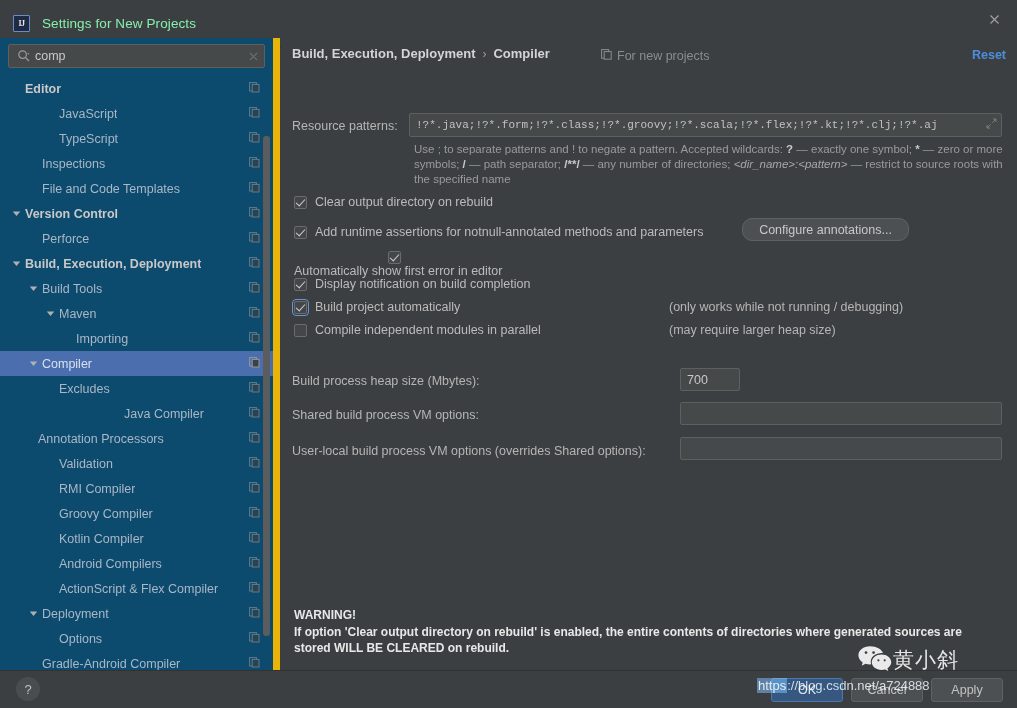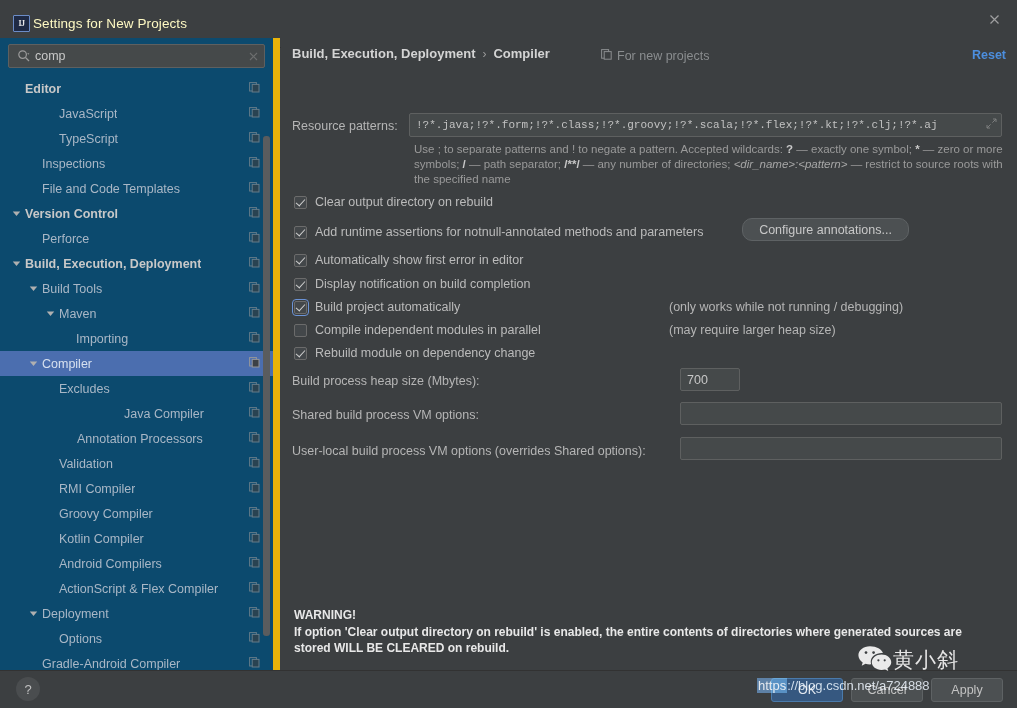--- a/index.html
+++ b/index.html
@@ -30,21 +30,21 @@
     width: 17px; height: 17px; margin-left: 13px;
     background: #1f2a44;
     border: 1px solid #6b8cc7;
     border-radius: 1px;
     display: flex; align-items: center; justify-content: center;
     color: #e8e8e8; font-size: 8px; font-weight: bold;
     font-family: "Liberation Serif", serif;
     letter-spacing: -0.5px;
   }
   .title-text {
-    margin-left: 3px; font-size: 13.5px; color: #fef9c3;
+    margin-left: 12px; font-size: 13.5px; color: #86efac;
     letter-spacing: 0.1px;
   }
   .close-btn {
     position: absolute; right: 0; top: 0; width: 46px; height: 38px;
     display: flex; align-items: center; justify-content: center;
     cursor: pointer;
   }
   .close-btn svg { opacity: 0.75; }
 
   
@@ -422,21 +422,21 @@
             </svg></span>
         </div>
         <div class="tree-row" style="padding-left: 44px; justify-content: center;">
           <span class="arrow empty"></span>
           <span class="tree-label">Java Compiler</span>
           <span class="copy-badge"><svg width="11" height="11" viewBox="0 0 11 11">
               <rect x="0.6" y="0.6" width="6.8" height="8.4" stroke="#9a9a9a" stroke-width="1" fill="none"></rect>
               <rect x="3.2" y="2.4" width="6.8" height="7.6" stroke="#9a9a9a" stroke-width="1" fill="#3c3f41"></rect>
             </svg></span>
         </div>
-        <div class="tree-row" style="padding-left: 62px;">
+        <div class="tree-row" style="padding-left: 23px;">
           <span class="arrow empty"></span>
           <span class="tree-label">Annotation Processors</span>
           <span class="copy-badge"><svg width="11" height="11" viewBox="0 0 11 11">
               <rect x="0.6" y="0.6" width="6.8" height="8.4" stroke="#9a9a9a" stroke-width="1" fill="none"></rect>
               <rect x="3.2" y="2.4" width="6.8" height="7.6" stroke="#9a9a9a" stroke-width="1" fill="#3c3f41"></rect>
             </svg></span>
         </div>
         <div class="tree-row" style="padding-left: 44px;">
           <span class="arrow empty"></span>
           <span class="tree-label">Validation</span>
@@ -574,42 +574,38 @@
       <span style="font-size:12.5px;"></span>
     </div>
   <div class="cb-row" style="top: 155px; left: 13px; position: absolute;">
         <span class="cbx checked"></span>
         <span class="cb-label">Clear output directory on rebuild</span>
       </div>
       <div class="cb-row" style="top: 185px; left: 13px; position: absolute;">
         <span class="cbx checked"></span>
         <span class="cb-label">Add runtime assertions for notnull-annotated methods and parameters</span>
       </div>
-      <div class="cb-row" style="top: 213px; left: 13px; position: absolute;">
+      <div class="cb-row" style="top: 213px; left: 13px; position: absolute; flex-direction: column;">
         <span class="cbx checked"></span>
         <span class="cb-label">Automatically show first error in editor</span>
       </div>
       <div class="cb-row" style="top: 237px; left: 13px; position: absolute;">
         <span class="cbx checked"></span>
         <span class="cb-label">Display notification on build completion</span>
       </div>
       <div class="cb-row" style="top: 260px; left: 13px; position: absolute;">
         <span class="cbx checked focused"></span>
         <span class="cb-label">Build project automatically</span>
       </div>
       <div class="side-note" style="left: 388px; top: 262px;">(only works while not running / debugging)</div>
       <div class="cb-row" style="top: 283px; left: 13px; position: absolute;">
         <span class="cbx"></span>
         <span class="cb-label">Compile independent modules in parallel</span>
       </div>
       <div class="side-note" style="left: 388px; top: 285px;">(may require larger heap size)</div>
-      <div class="cb-row" style="top: 306px; left: 13px; position: absolute;">
-        <span class="cbx checked"></span>
-        <span class="cb-label">Rebuild module on dependency change</span>
-      </div>
     </div>
 
   <div class="warning">
     <div>WARNING!</div>
     <div>If option 'Clear output directory on rebuild' is enabled, the entire contents of directories where generated sources are stored WILL BE CLEARED on rebuild.</div>
   </div>
 
   <div class="footer">
     <div class="help-btn">?</div>
     <div class="footer-buttons" id="footer-buttons">

